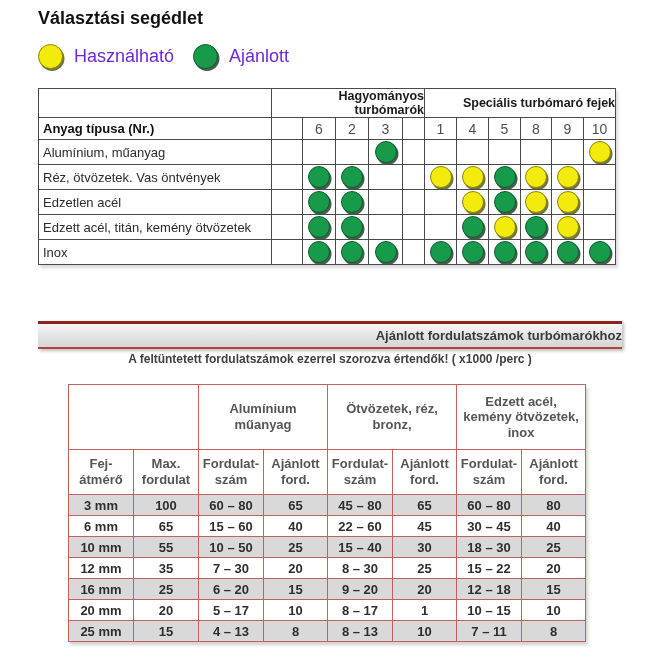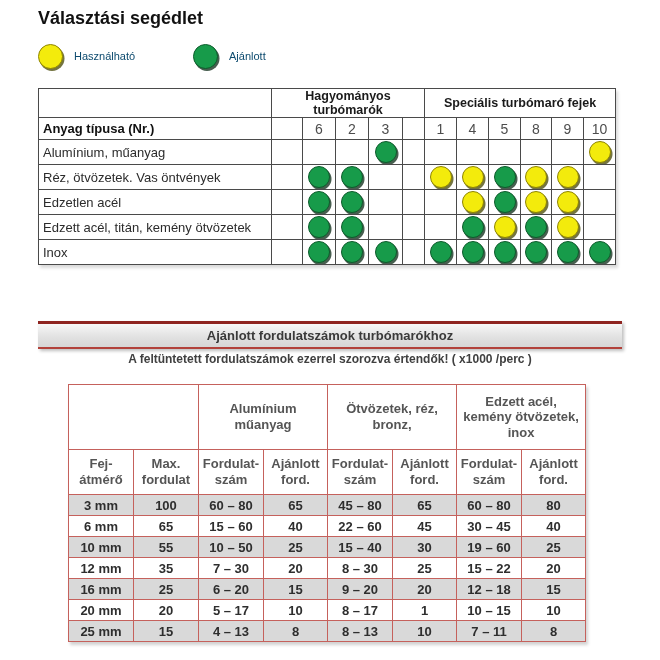--- a/index.html
+++ b/index.html
@@ -8,45 +8,45 @@
     font-family:"Liberation Sans", sans-serif; overflow:hidden;
   }
   .title { position:absolute; left:38px; top:8px; margin:0; font-size:18px; font-weight:bold; color:#111; }
 
   
   .legend-item { position:absolute; top:43px; height:26px; display:flex; align-items:center; gap:11px; }
   .dot { display:block; border-radius:50%; box-sizing:border-box; }
   .legend-dot { width:25px; height:25px; }
   .dot-yellow { background:#f3eb0c; border:1px solid #8f8500; box-shadow:1.5px 2px 0 rgba(70,70,0,0.75); }
   .dot-green  { background:#179b4a; border:1px solid #0d5c2c; box-shadow:1.5px 2px 0 rgba(10,40,20,0.75); }
-  .legend-label { font-size:11px; color:#0c4a6e; }
+  .legend-label { font-size:18px; color:#6d28d9; }
 
   
   .sel-table {
     position:absolute; left:38px; top:88px; width:577px;
     border-collapse:collapse; table-layout:fixed;
     box-shadow:2px 3px 3px rgba(0,0,0,0.15);
   }
   .sel-table td { border:1px solid #4a4a4a; padding:0; overflow:visible; }
-  .sel-table .group-row td { height:22px; }
+  .sel-table .group-row td { height:22px;text-align:right; }
   .group-h { text-align:center; font-weight:bold; font-size:12.5px; color:#1a1a1a; }
   .num-row td { height:21px; }
   .num-cell { text-align:center; font-size:14px; color:#4d4d4d; }
   .mat-label { font-size:13px; color:#2b2b2b; padding-left:4px !important; text-align:left; }
   .mat-label.bold { font-weight:bold; color:#111;margin-top:40px; }
   .sel-table tbody td { height:24px; }
   .dot-cell { text-align:center; vertical-align:middle; }
   .mat-dot { width:22px; height:22px; margin:0 auto; }
 
   
   .banner {
     position:absolute; left:38px; top:321px; width:584px; height:28px; box-sizing:border-box;
     border-top:3px solid #8e2420; border-bottom:2px solid #b2423b;
     background:linear-gradient(180deg,#f7f7f7 0%,#e2e2e2 55%,#d6d6d6 100%);
-    display:flex; align-items:center; justify-content:center;
+    display:flex; align-items:center; justify-content:flex-end;
     font-weight:bold; font-size:13px; color:#3a3a3a;
     box-shadow:2px 2px 3px rgba(0,0,0,0.25);
   }
   .note {
     position:absolute; left:0; top:352px; width:660px; text-align:center;
     font-weight:bold; font-size:12px; color:#404040;
   }
 
   
   .rpm-table {
@@ -316,21 +316,21 @@
           <td>30 – 45</td>
           <td>40</td>
         </tr>
         <tr>
           <td>10 mm</td>
           <td>55</td>
           <td>10 – 50</td>
           <td>25</td>
           <td>15 – 40</td>
           <td>30</td>
-          <td>19 – 60</td>
+          <td>18 – 30</td>
           <td>25</td>
         </tr>
         <tr>
           <td>12 mm</td>
           <td>35</td>
           <td>7 – 30</td>
           <td>20</td>
           <td>8 – 30</td>
           <td>25</td>
           <td>15 – 22</td>

